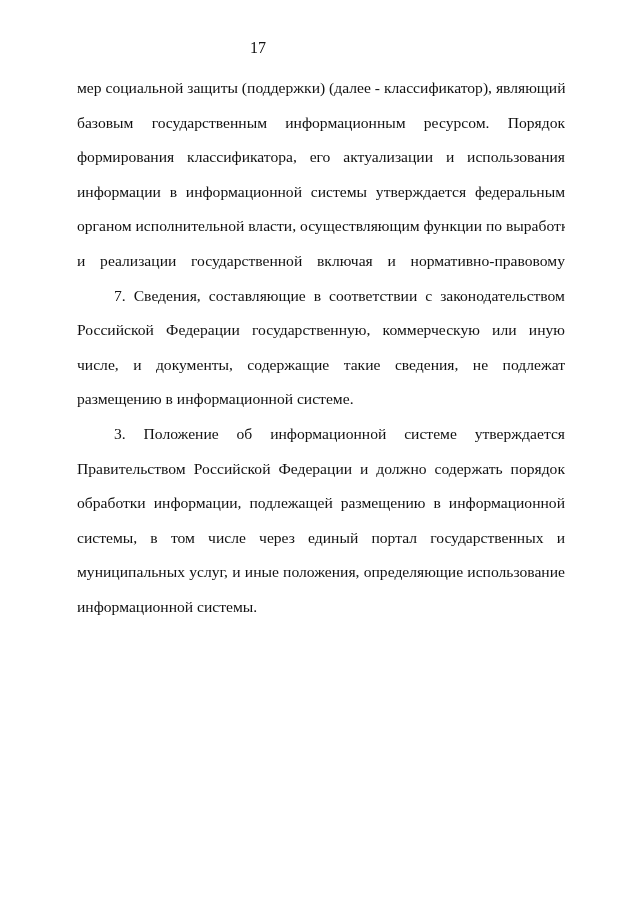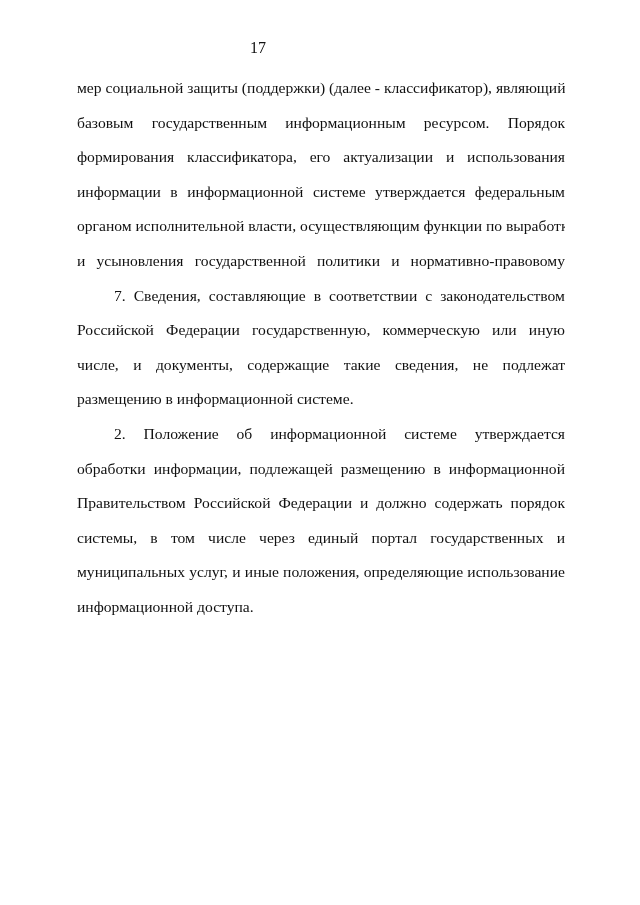--- a/index.html
+++ b/index.html
@@ -50,34 +50,34 @@
 <body>
 
 <div class="page-number">17</div>
 
 <div class="body-text">
 
   <div>
     <div class="line">мер социальной защиты (поддержки) (далее - классификатор), являющийся</div>
     <div class="line">базовым государственным информационным ресурсом. Порядок</div>
     <div class="line">формирования классификатора, его актуализации и использования</div>
-    <div class="line">информации в информационной системе утверждается федеральным</div>
+    <div class="line">информации в информационной системы утверждается федеральным</div>
     <div class="line">органом исполнительной власти, осуществляющим функции по выработке</div>
-    <div class="line">и усыновления государственной политики и нормативно-правовому</div>
+    <div class="line">и реализации государственной включая и нормативно-правовому</div>
   </div>
 
   <div>
     <div class="line indent">7. Сведения, составляющие в соответствии с законодательством</div>
     <div class="line">Российской Федерации государственную, коммерческую или иную</div>
     <div class="line">числе, и документы, содержащие такие сведения, не подлежат</div>
     <div class="line last">размещению в информационной системе.</div>
   </div>
 
   <div>
-    <div class="line indent">2. Положение об информационной системе утверждается</div>
+    <div class="line indent">3. Положение об информационной системе утверждается</div>
+    <div class="line">Правительством Российской Федерации и должно содержать порядок</div>
     <div class="line">обработки информации, подлежащей размещению в информационной</div>
-    <div class="line">Правительством Российской Федерации и должно содержать порядок</div>
     <div class="line">системы, в том числе через единый портал государственных и</div>
     <div class="line">муниципальных услуг, и иные положения, определяющие использование</div>
-    <div class="line last">информационной доступа.</div>
+    <div class="line last">информационной системы.</div>
   </div>
 
 </div>
 
 </body></html>

